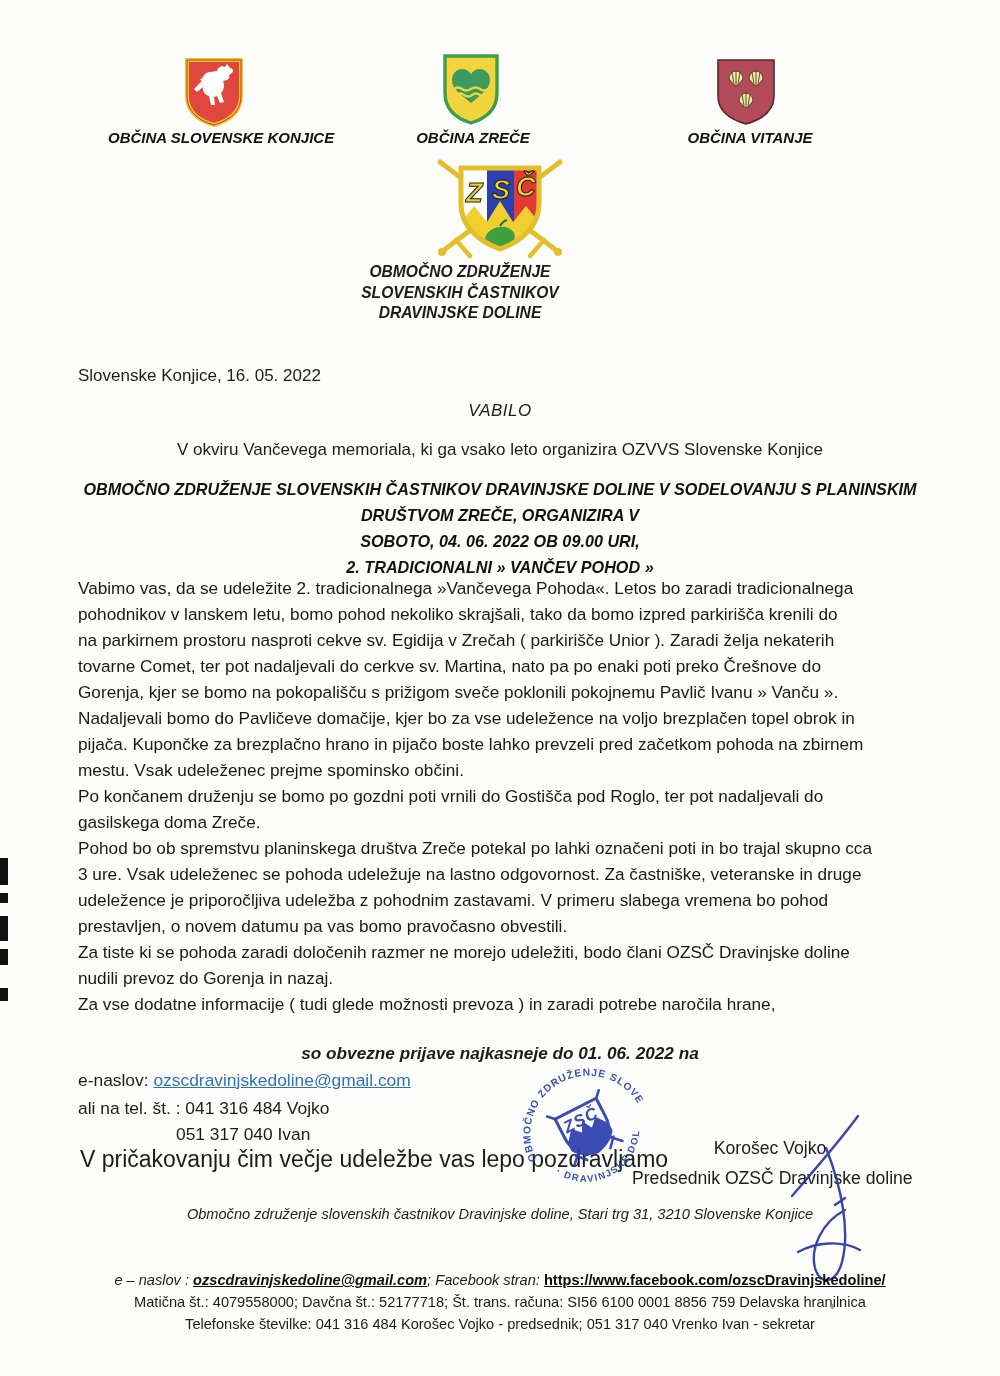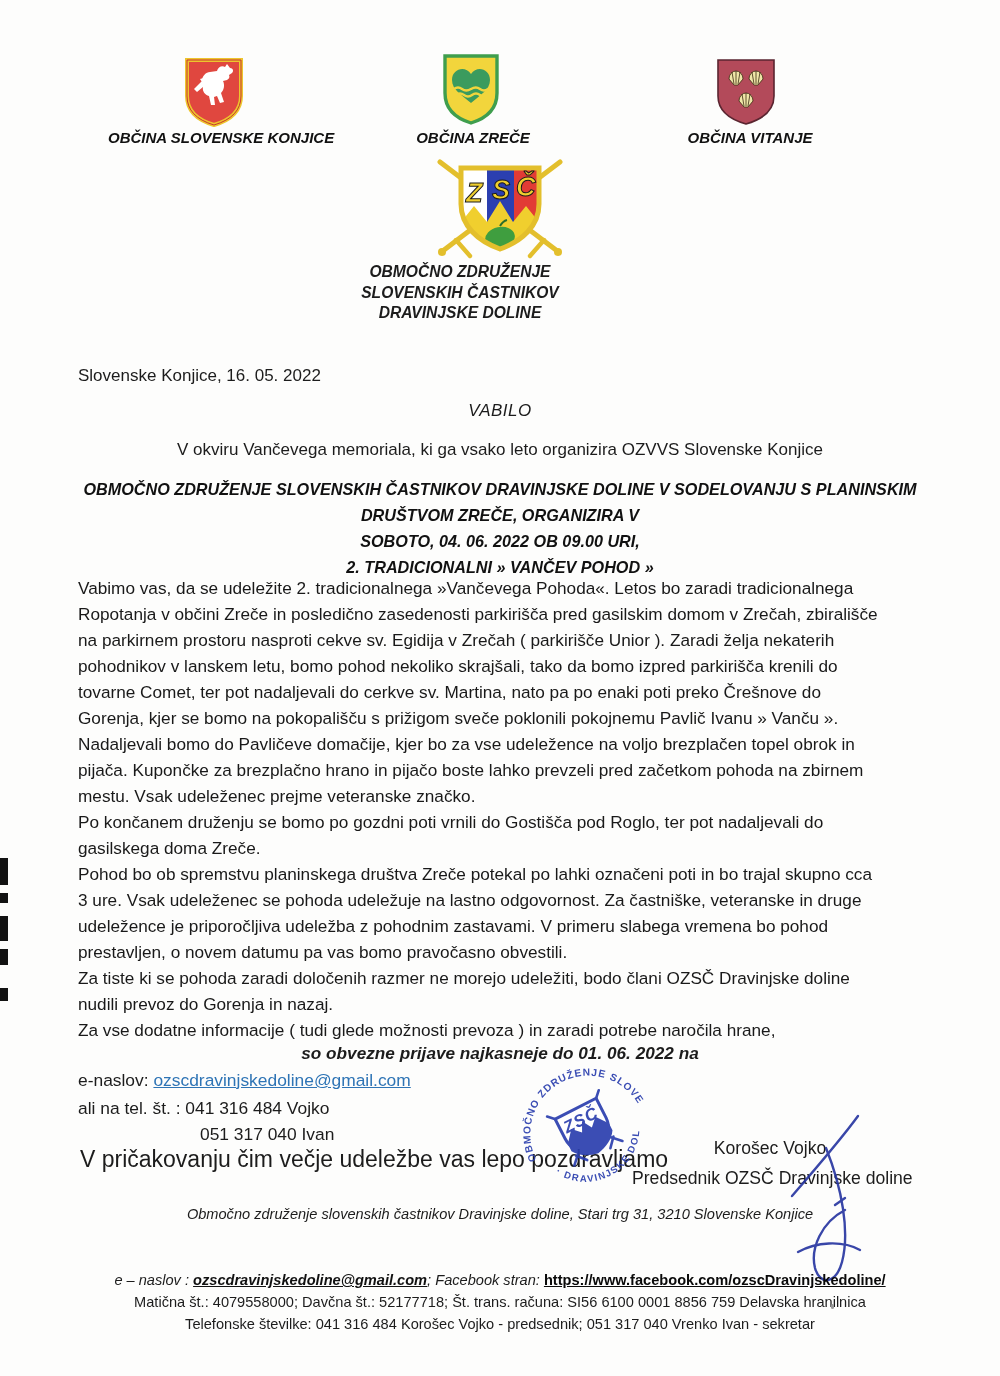--- a/index.html
+++ b/index.html
@@ -125,47 +125,46 @@
 
 <div class="abs center" style="left:0;top:476px;width:1000px;">
   <div class="headline-line">OBMOČNO ZDRUŽENJE SLOVENSKIH ČASTNIKOV DRAVINJSKE DOLINE V SODELOVANJU S PLANINSKIM</div>
   <div class="headline-line">DRUŠTVOM ZREČE, ORGANIZIRA V</div>
   <div class="headline-line">SOBOTO, 04. 06. 2022 OB 09.00 URI,</div>
   <div class="headline-line">2. TRADICIONALNI » VANČEV POHOD »</div>
 </div>
 
 <div class="abs body-text" style="left:78px;top:575px;width:860px;">
   <div class="body-line">Vabimo vas, da se udeležite 2. tradicionalnega »Vančevega Pohoda«. Letos bo zaradi tradicionalnega</div>
-  <div class="body-line">Ropotanja v občini Zreče in posledično zasedenosti parkirišča pred gasilskim domom v Zrečah, zbirališče</div>
+  <div class="body-line">pohodnikov v lanskem letu, bomo pohod nekoliko skrajšali, tako da bomo izpred parkirišča krenili do</div>
   <div class="body-line">na parkirnem prostoru nasproti cekve sv. Egidija v Zrečah ( parkirišče Unior ). Zaradi želja nekaterih</div>
-  <div class="body-line">pohodnikov v lanskem letu, bomo pohod nekoliko skrajšali, tako da bomo izpred parkirišča krenili do</div>
   <div class="body-line">tovarne Comet, ter pot nadaljevali do cerkve sv. Martina, nato pa po enaki poti preko Črešnove do</div>
   <div class="body-line">Gorenja, kjer se bomo na pokopališču s prižigom sveče poklonili pokojnemu Pavlič Ivanu » Vanču ».</div>
   <div class="body-line">Nadaljevali bomo do Pavličeve domačije, kjer bo za vse udeležence na voljo brezplačen topel obrok in</div>
   <div class="body-line">pijača. Kupončke za brezplačno hrano in pijačo boste lahko prevzeli pred začetkom pohoda na zbirnem</div>
-  <div class="body-line">mestu. Vsak udeleženec prejme veteranske značko.</div>
+  <div class="body-line">mestu. Vsak udeleženec prejme spominsko občini.</div>
   <div class="body-line">Po končanem druženju se bomo po gozdni poti vrnili do Gostišča pod Roglo, ter pot nadaljevali do</div>
   <div class="body-line">gasilskega doma Zreče.</div>
   <div class="body-line">Pohod bo ob spremstvu planinskega društva Zreče potekal po lahki označeni poti in bo trajal skupno cca</div>
   <div class="body-line">3 ure. Vsak udeleženec se pohoda udeležuje na lastno odgovornost. Za častniške, veteranske in druge</div>
   <div class="body-line">udeležence je priporočljiva udeležba z pohodnim zastavami. V primeru slabega vremena bo pohod</div>
   <div class="body-line">prestavljen, o novem datumu pa vas bomo pravočasno obvestili.</div>
   <div class="body-line">Za tiste ki se pohoda zaradi določenih razmer ne morejo udeležiti, bodo člani OZSČ Dravinjske doline</div>
   <div class="body-line">nudili prevoz do Gorenja in nazaj.</div>
   <div class="body-line">Za vse dodatne informacije ( tudi glede možnosti prevoza ) in zaradi potrebe naročila hrane,</div>
 </div>
 
 <div class="abs signup center" style="left:0;top:1043px;width:1000px;">so obvezne prijave najkasneje do 01. 06. 2022 na</div>
 
 <div class="abs contact" style="left:78px;top:1070px;">
   <span>e-naslov:</span>
   <a class="email-link" href="#">ozscdravinjskedoline@gmail.com</a>
 </div>
 <div class="abs contact" style="left:78px;top:1098px;">ali na tel. št. : 041 316 484 Vojko</div>
-<div class="abs contact" style="left:200px;top:1124px;">051 317 040 Ivan</div>
+<div class="abs contact" style="left:176px;top:1124px;">051 317 040 Ivan</div>
 <div class="abs closing" style="left:80px;top:1146px;">V pričakovanju čim večje udeležbe vas lepo pozdravljamo</div>
 
 <div class="abs signer center" style="left:640px;top:1138px;width:260px;">Korošec Vojko</div>
 <div class="abs signer" style="left:632px;top:1168px;">Predsednik OZSČ Dravinjske doline</div>
 
 <div class="abs stamp-wrap" style="left:512px;top:1056px;">
   <svg width="150" height="150" viewBox="0 0 150 150">
     <g transform="rotate(-27 75 75)" fill="#2b3fae">
       <defs>
         <path id="arcTop" d="M 17,78 A 58,58 0 1 1 133,78"></path>

